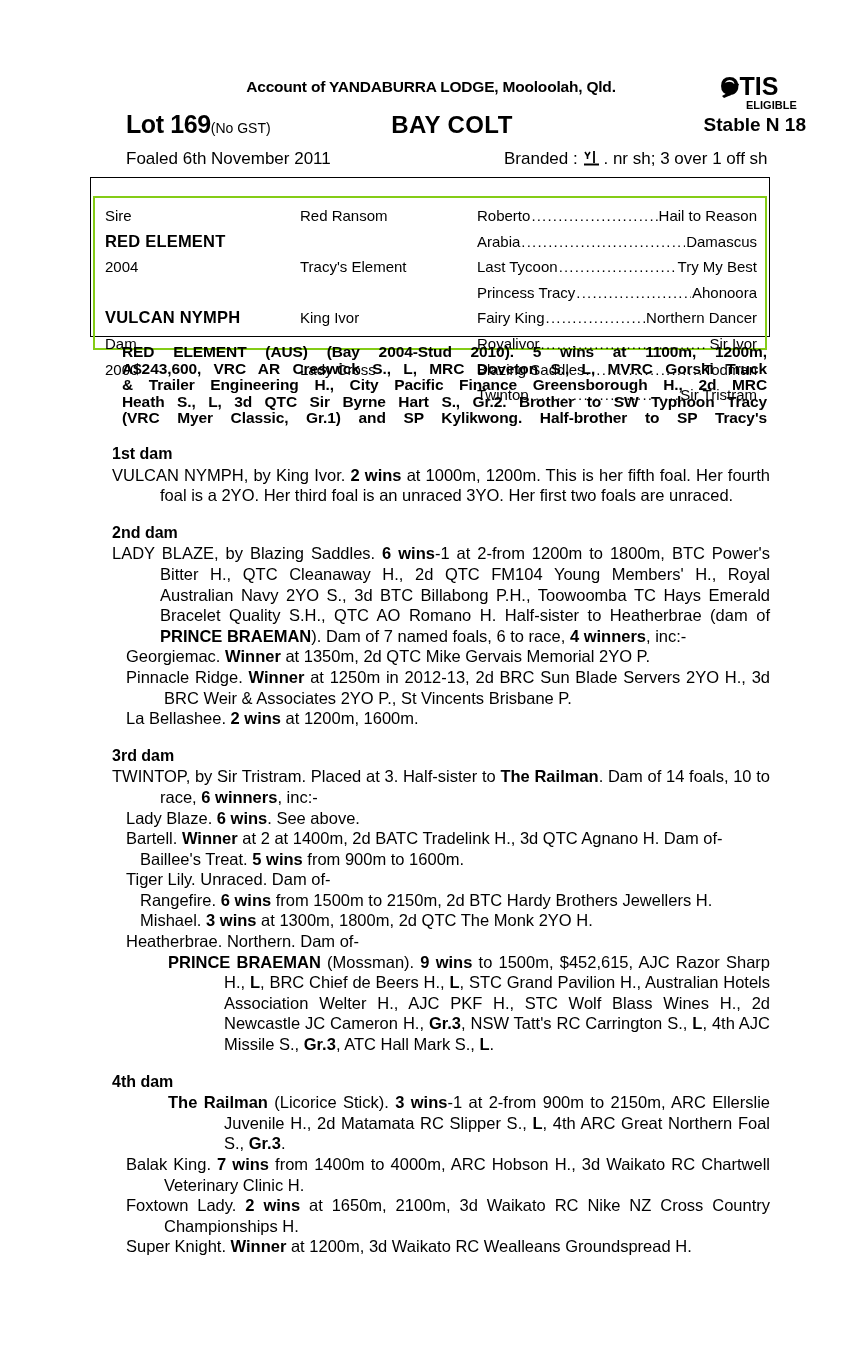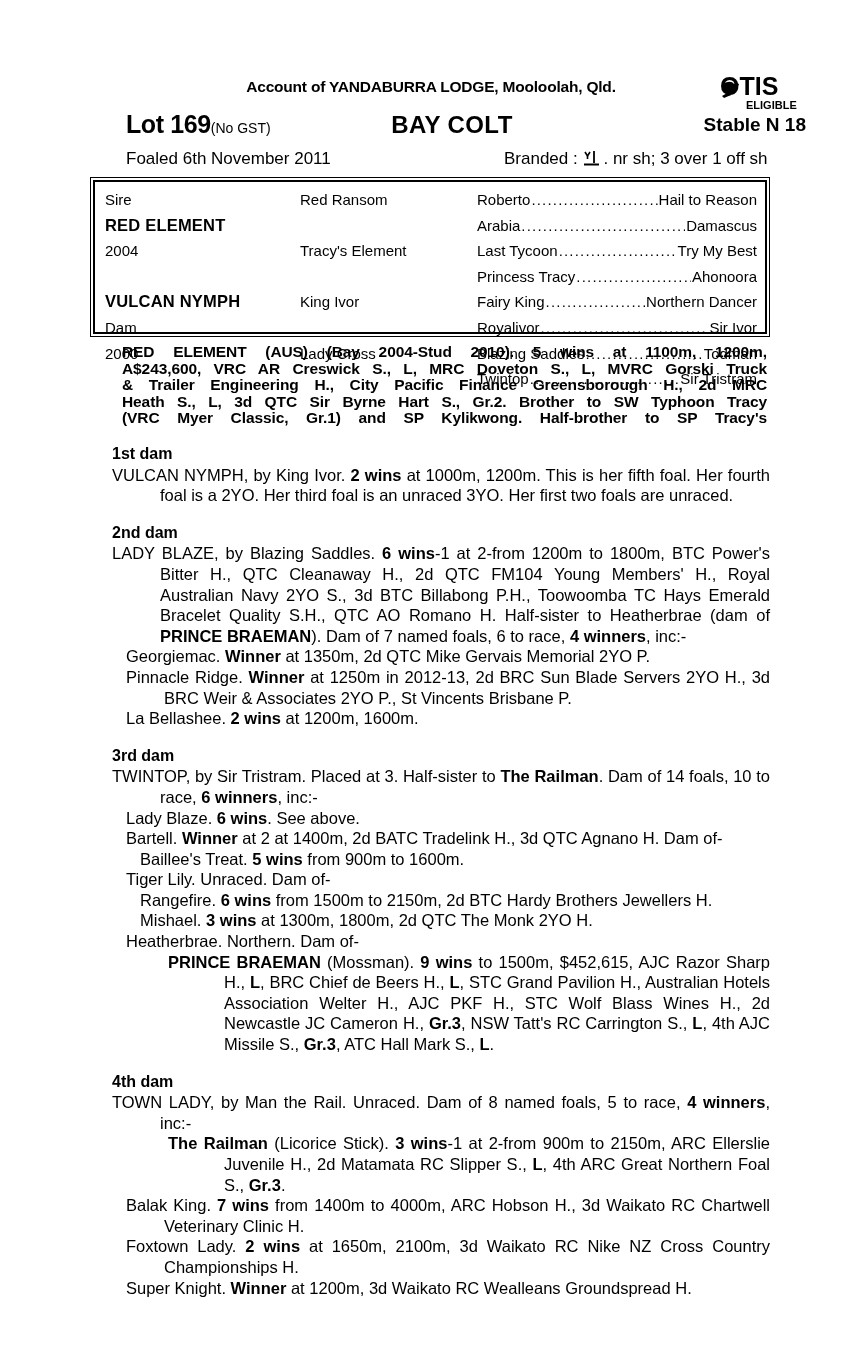--- a/index.html
+++ b/index.html
@@ -111,26 +111,27 @@
     left: 90px;
     top: 177px;
     width: 680px;
     height: 160px;
     border: 1px solid #000;
     box-sizing: border-box;
     padding: 2px;
     background: #fff;
   }
   .ped-inner {
-    border: 2px solid #000000;
+    border: 2px solid #84cc16;
     width: 100%;
     height: 100%;
     box-sizing: border-box;
     position: relative;
     padding: 5px 8px 0 8px;
+    margin-top: 16px;
   }
   .ped-col-a { position: absolute; left: 10px; top: 5px; width: 190px; }
   .ped-col-b { position: absolute; left: 205px; top: 5px; width: 175px; }
   .ped-col-c { position: absolute; left: 382px; top: 5px; right: 8px; }
   .ped-line {
     font-size: 15px;
     line-height: 25.6px;
     white-space: nowrap;
   }
   .ped-line.bold { font-weight: bold; font-size: 16.5px; letter-spacing: 0.2px; }
@@ -342,20 +343,19 @@
       <div class="dam-main">TWINTOP, by Sir Tristram. Placed at 3. Half-sister to <b>The Railman</b>. Dam of 14 foals, 10 to race, <b>6 winners</b>, inc:-</div>
       <div class="prog-1">Lady Blaze. <b>6 wins</b>. See above.</div>
       <div class="prog-1">Bartell. <b>Winner</b> at 2 at 1400m, 2d BATC Tradelink H., 3d QTC Agnano H. Dam of-</div>
       <div class="prog-2">Baillee's Treat. <b>5 wins</b> from 900m to 1600m.</div>
       <div class="prog-1">Tiger Lily. Unraced. Dam of-</div>
       <div class="prog-2">Rangefire. <b>6 wins</b> from 1500m to 2150m, 2d BTC Hardy Brothers Jewellers H.</div>
       <div class="prog-2">Mishael. <b>3 wins</b> at 1300m, 1800m, 2d QTC The Monk 2YO H.</div>
       <div class="prog-1">Heatherbrae. Northern. Dam of-</div>
       <div class="prog-3"><b>PRINCE BRAEMAN</b> (Mossman). <b>9 wins</b> to 1500m, $452,615, AJC Razor Sharp H., <b>L</b>, BRC Chief de Beers H., <b>L</b>, STC Grand Pavilion H., Australian Hotels Association Welter H., AJC PKF H., STC Wolf Blass Wines H., 2d Newcastle JC Cameron H., <b>Gr.3</b>, NSW Tatt's RC Carrington S., <b>L</b>, 4th AJC Missile S., <b>Gr.3</b>, ATC Hall Mark S., <b>L</b>.</div>
       <div class="dam-head">4th dam</div>
-      <div class="dam-main">TOWN LADY, by Man the Rail. Unraced. Dam of 8 named foals, 5 to race, <b>4 winners</b>, inc:-</div>
       <div class="prog-3"><b>The Railman</b> (Licorice Stick). <b>3 wins</b>-1 at 2-from 900m to 2150m, ARC Ellerslie Juvenile H., 2d Matamata RC Slipper S., <b>L</b>, 4th ARC Great Northern Foal S., <b>Gr.3</b>.</div>
       <div class="prog-1">Balak King. <b>7 wins</b> from 1400m to 4000m, ARC Hobson H., 3d Waikato RC Chartwell Veterinary Clinic H.</div>
       <div class="prog-1">Foxtown Lady. <b>2 wins</b> at 1650m, 2100m, 3d Waikato RC Nike NZ Cross Country Championships H.</div>
       <div class="prog-1">Super Knight. <b>Winner</b> at 1200m, 3d Waikato RC Wealleans Groundspread H.</div>
     </div>
 
 </div>
 
 </body></html>

